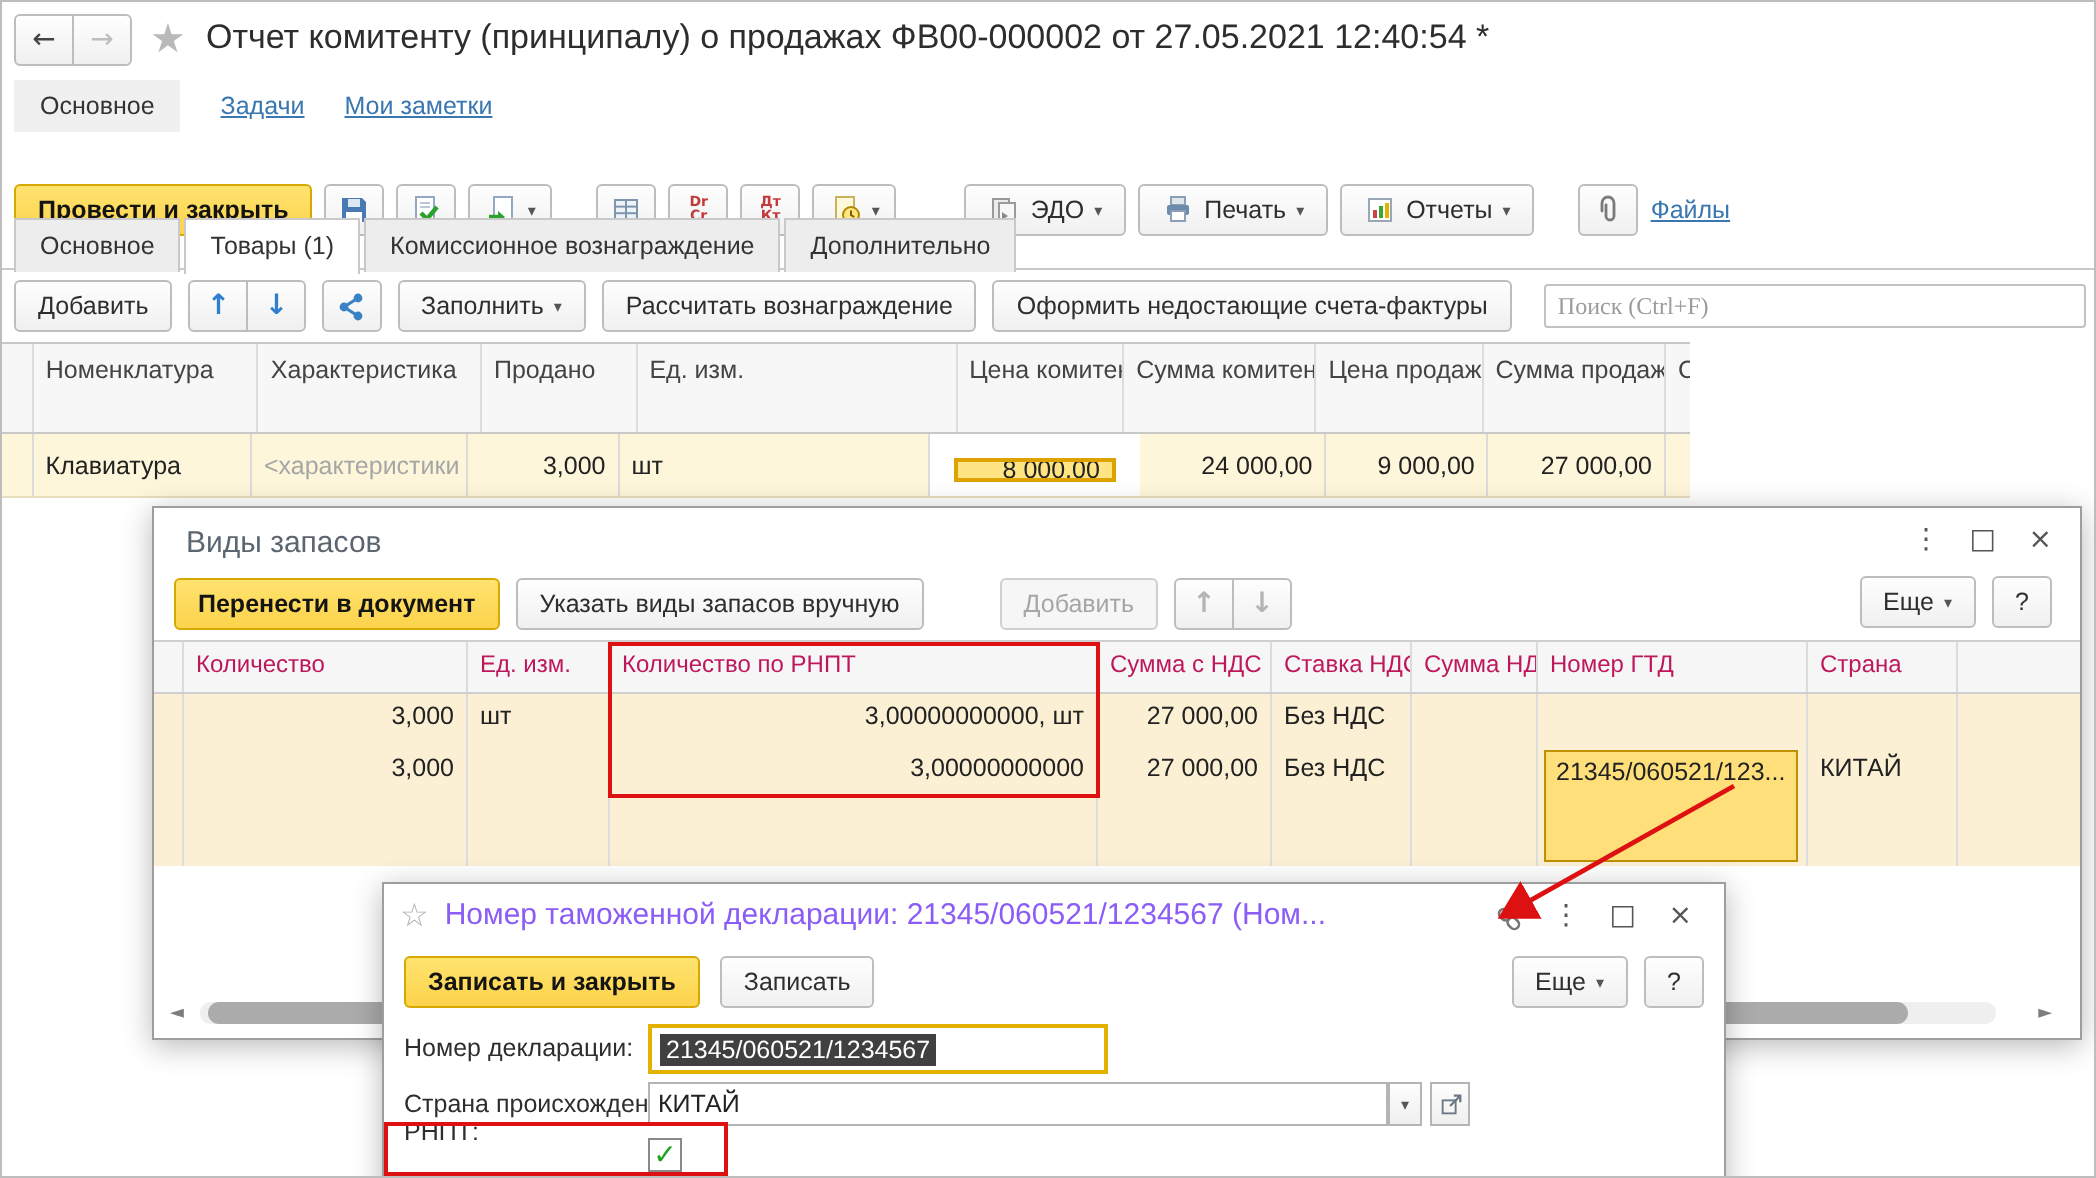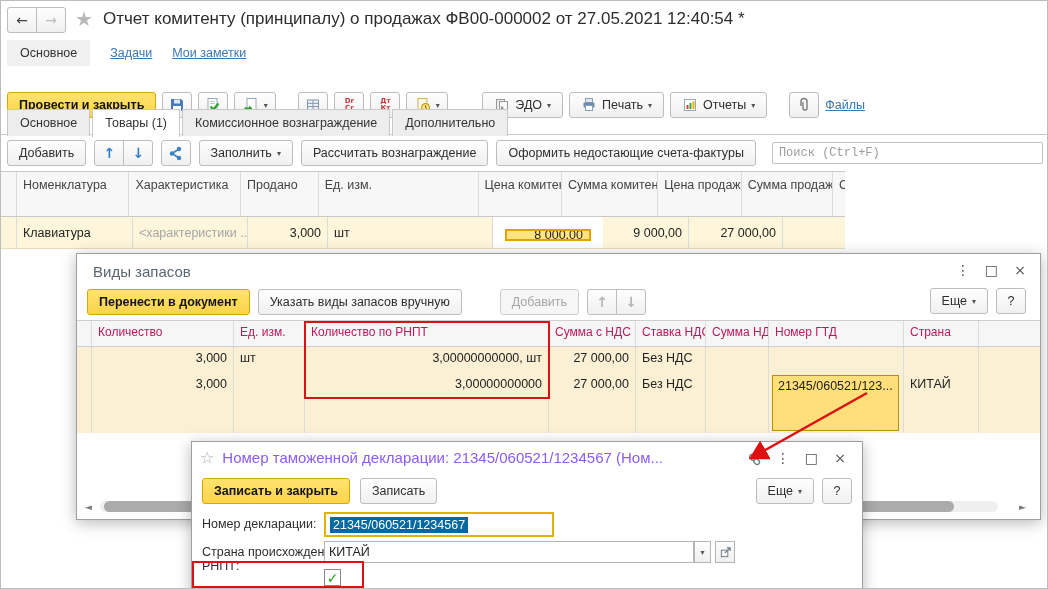--- a/index.html
+++ b/index.html
@@ -54,26 +54,26 @@
   .redbox{position:absolute;border:2px solid #dd1111;background:transparent;pointer-events:none}
   .gtd-box{width:127px;height:56px;background:#ffdf79;border:1px solid #c18f00;padding:3px 5px;font-size:12.5px;overflow:hidden;white-space:nowrap}
   
   .sb-track{position:absolute;height:11px;background:#efefef;border-radius:6px}
   .sb-thumb{position:absolute;height:11px;background:#ababab;border-radius:6px}
   .sb-arrow{position:absolute;font-size:9px;color:#7d7d7d;font-family:"DejaVu Sans",sans-serif;cursor:pointer}
   
   .fld-label{font-size:12.5px;color:#2e2e2e;white-space:nowrap}
   .input-like{background:#fff;border:1px solid #b5b5b5;height:22px;display:flex;align-items:center;padding:0 4px;font-size:12.5px;overflow:hidden}
   .input-hl{border:2px solid #e3b200;height:25px}
-  .seltext{background:#0369a1;color:#fff;padding:1px 3px;white-space:nowrap}
+  .seltext{background:#404040;color:#fff;padding:1px 3px;white-space:nowrap}
   .mini-btn{width:17px;height:22px;background:linear-gradient(#fdfdfd,#efefef);border:1px solid #b5b5b5;display:inline-flex;align-items:center;justify-content:center;cursor:pointer}
   .checkbox{width:17px;height:17px;border:1px solid #8a8a8a;background:#fff;display:flex;align-items:center;justify-content:center;cursor:pointer}
   .check{color:#1fa31f;font-weight:700;font-size:14px;font-family:"DejaVu Sans",sans-serif}
   .acct{font:700 7px/7.5px "DejaVu Sans",sans-serif;color:#c23b3b;text-align:center}
-  .search{height:22px;width:278px;border:1px solid #c2c2c2;border-radius:2px;padding:0 6px;font-size:12px;color:#333;font-family:Liberation Mono, monospace}
+  .search{height:22px;width:278px;border:1px solid #c2c2c2;border-radius:2px;padding:0 6px;font-size:12px;color:#333;font-family:Liberation Serif, serif}
   .search::placeholder{color:#9c9c9c}
   svg{display:block}
 </style>
 </head>
 <body>
 
 <div class="screen">
 
   <div class="abs joined" style="left:6px;top:6px">
     <button class="btn btn-ic" style="height:26px">
@@ -247,20 +247,21 @@
       <div class="tcell mc8">Сумма продажи</div>
       <div class="tcell mc9" style="border-right:none">Сумма НДС продажи</div>
     </div>
     <div class="trow mt-data" style="height:32px;border-bottom:1px solid #e6ddbd">
       <div class="tcell mc0"></div>
       <div class="tcell mc1">Клавиатура</div>
       <div class="tcell mc2 gray-txt">&lt;характеристики ...</div>
       <div class="tcell mc3 num">3,000</div>
       <div class="tcell mc4">шт</div>
       <div class="tcell mc5 num sel-cell">8 000,00</div>
+      <div class="tcell mc6 num">24 000,00</div>
       <div class="tcell mc7 num">9 000,00</div>
       <div class="tcell mc8 num">27 000,00</div>
       <div class="tcell mc9 num" style="border-right:none"></div>
     </div>
   </div>
 
   <div class="dialog" style="left:75px;top:252px;width:965px;height:267px;z-index:10">
     <div class="abs dlg-title" style="left:16px;top:9px">Виды запасов</div>
     <span class="abs winctl" style="right:70px;top:8px">⋮</span>
     <span class="abs winctl" style="right:42px;top:8px">□</span>

